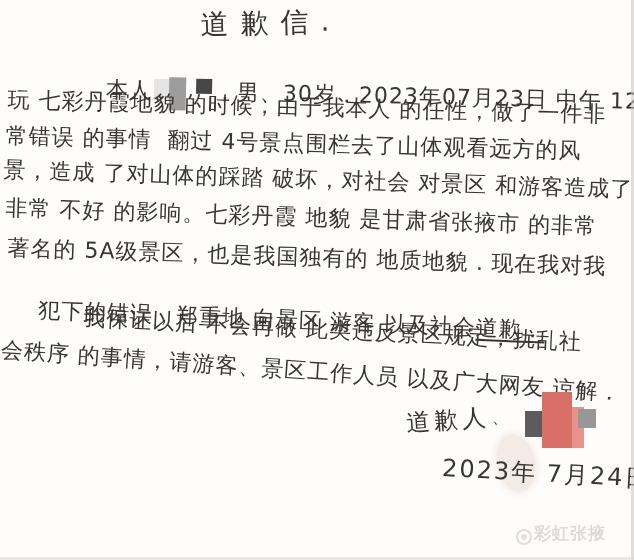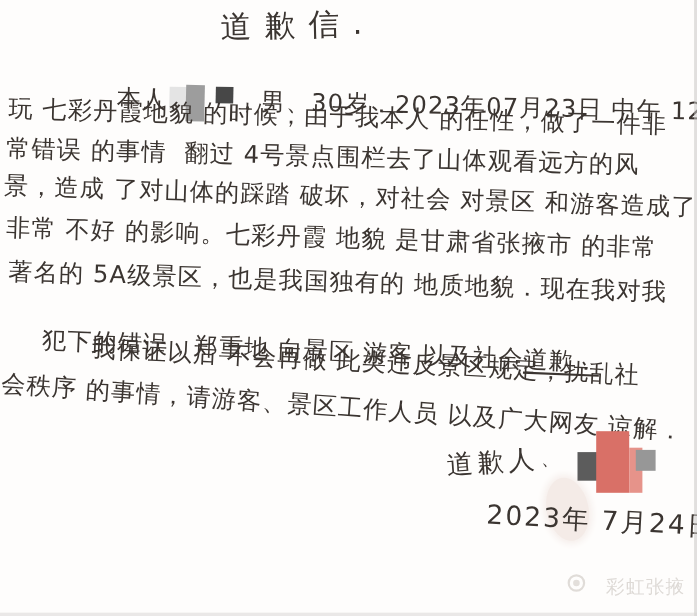--- a/index.html
+++ b/index.html
@@ -73,23 +73,23 @@
   .sb-r2{left:77px;top:19px;width:12px;height:41px;background:#e6938a;}
   .sb-g2{left:83px;top:21px;width:18px;height:19px;background:#979797;}
   .date{
     position:absolute;left:443px;top:452px;
     font-size:24px;letter-spacing:2px;white-space:pre;
     transform:rotate(3deg);transform-origin:left top;
   }
   
   .watermark{
     position:absolute;left:516px;top:522px;
-    display:flex;align-items:flex-start;gap:19px;
+    display:flex;align-items:flex-end;gap:2px;
     color:#dedad6;
-    font-size:17px;font-weight:normal;letter-spacing:1px;
+    font-size:17px;font-weight:bold;letter-spacing:1px;
     text-shadow:0.5px 0.5px 0 #ffffff;
     user-select:none;
   }
   .wm-icon{
     width:16px;height:16px;border-radius:50%;
     border:2px solid #e0dcd8;position:relative;box-sizing:border-box;
   }
   .wm-icon::after{
     content:"";position:absolute;left:3px;top:3px;width:6px;height:6px;
     border-radius:50%;background:#e3dfdb;

